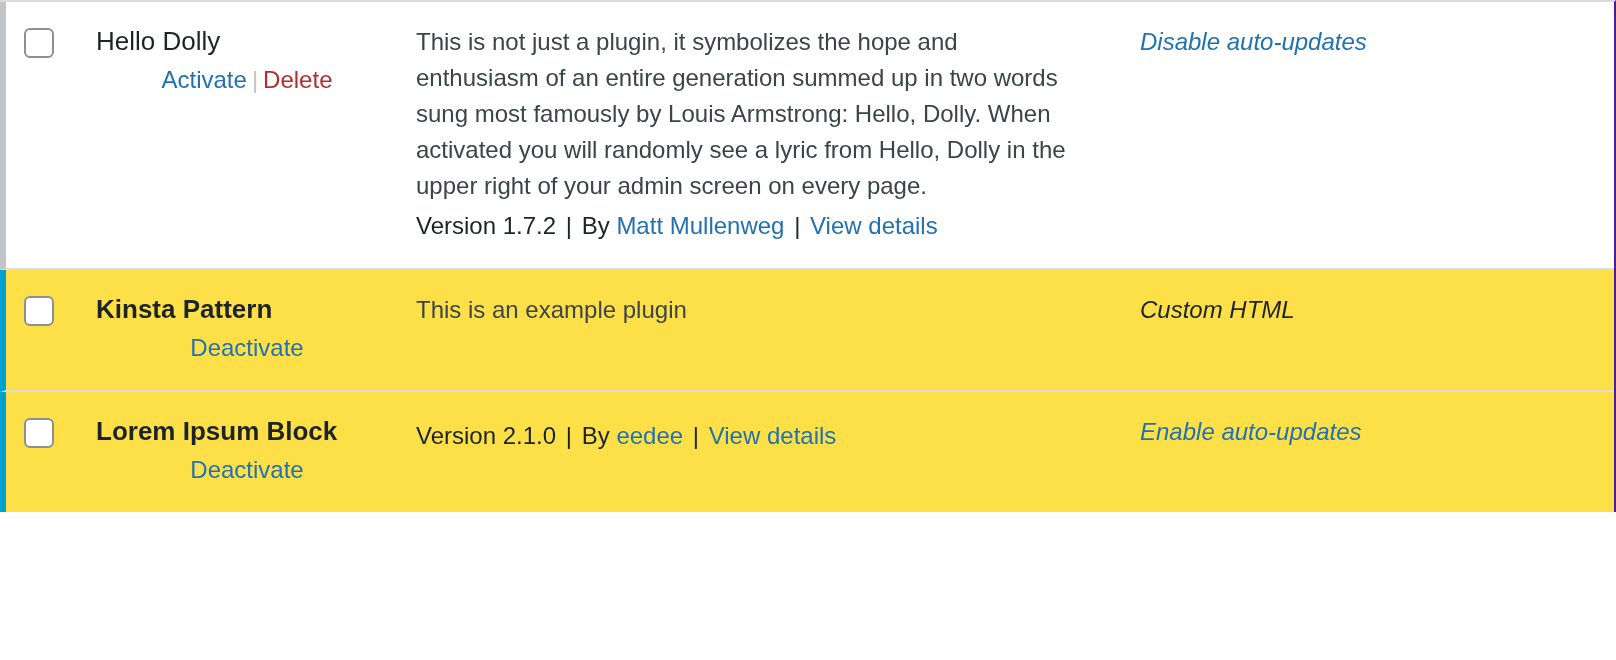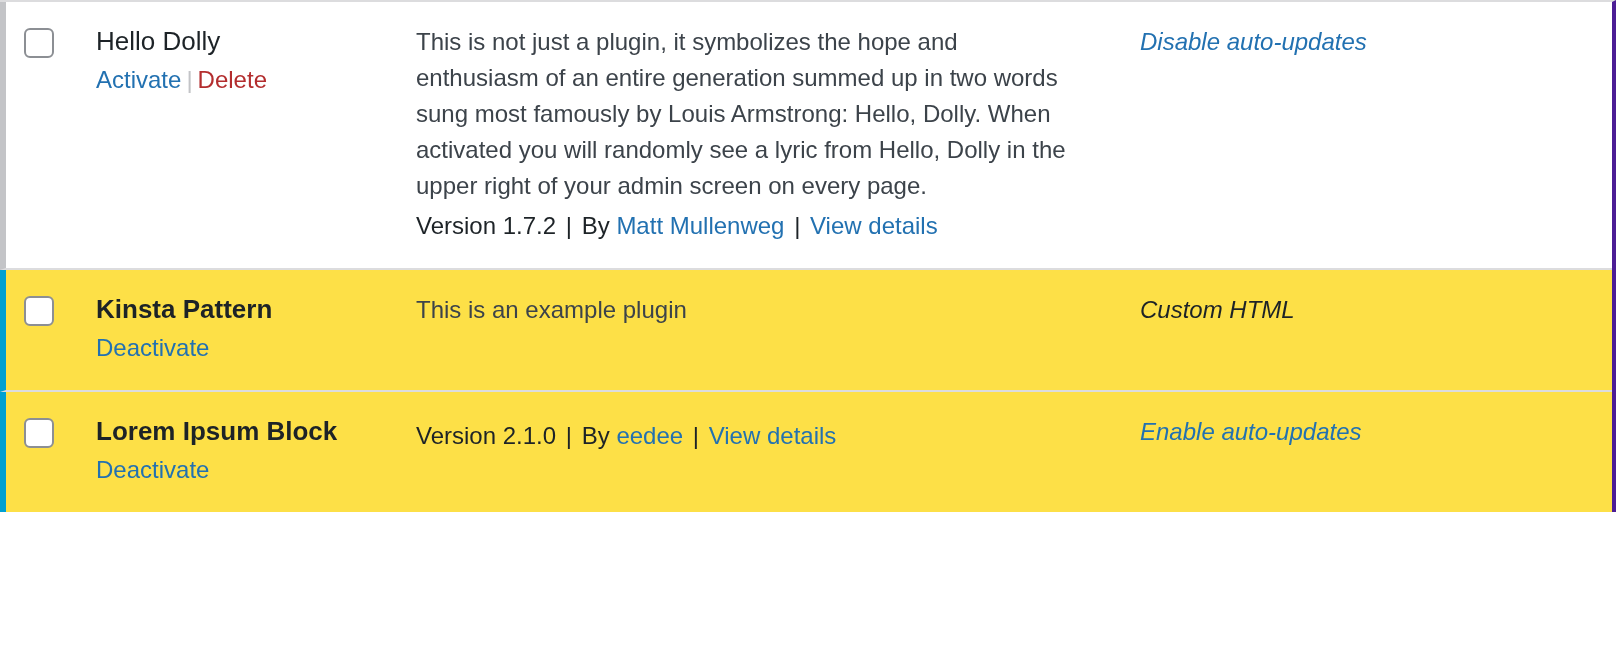--- a/index.html
+++ b/index.html
@@ -13,21 +13,21 @@
     background: #ffffff;
     font-family: "Liberation Sans", sans-serif;
     -webkit-font-smoothing: antialiased;
     overflow: hidden;
   }
 
   .plugins-table {
     width: 1616px;
     box-sizing: border-box;
     border-top: 2px solid #dcdcde;
-    border-right: 4px solid #4c1d95;
+    border-right: 2px solid #4c1d95;
     background: #fff;
   }
 
   .plugin-row {
     display: flex;
     box-sizing: border-box;
     width: 100%;
     border-bottom: 2px solid #dcdcde;
     position: relative;
   }
@@ -89,20 +89,21 @@
   }
   .plugin-row.active .plugin-title {
     font-weight: 700;
   }
 
   .row-actions {
     font-size: 24px;
     line-height: 1.45;
     color: #1d2327;
     white-space: nowrap;
+    text-align: center;
   }
   .row-actions a {
     color: #2271b1;
     text-decoration: none;
   }
   .row-actions a.delete-link {
     color: #b32d2e;
   }
   .row-actions .sep {
     color: #c3c4c7;

